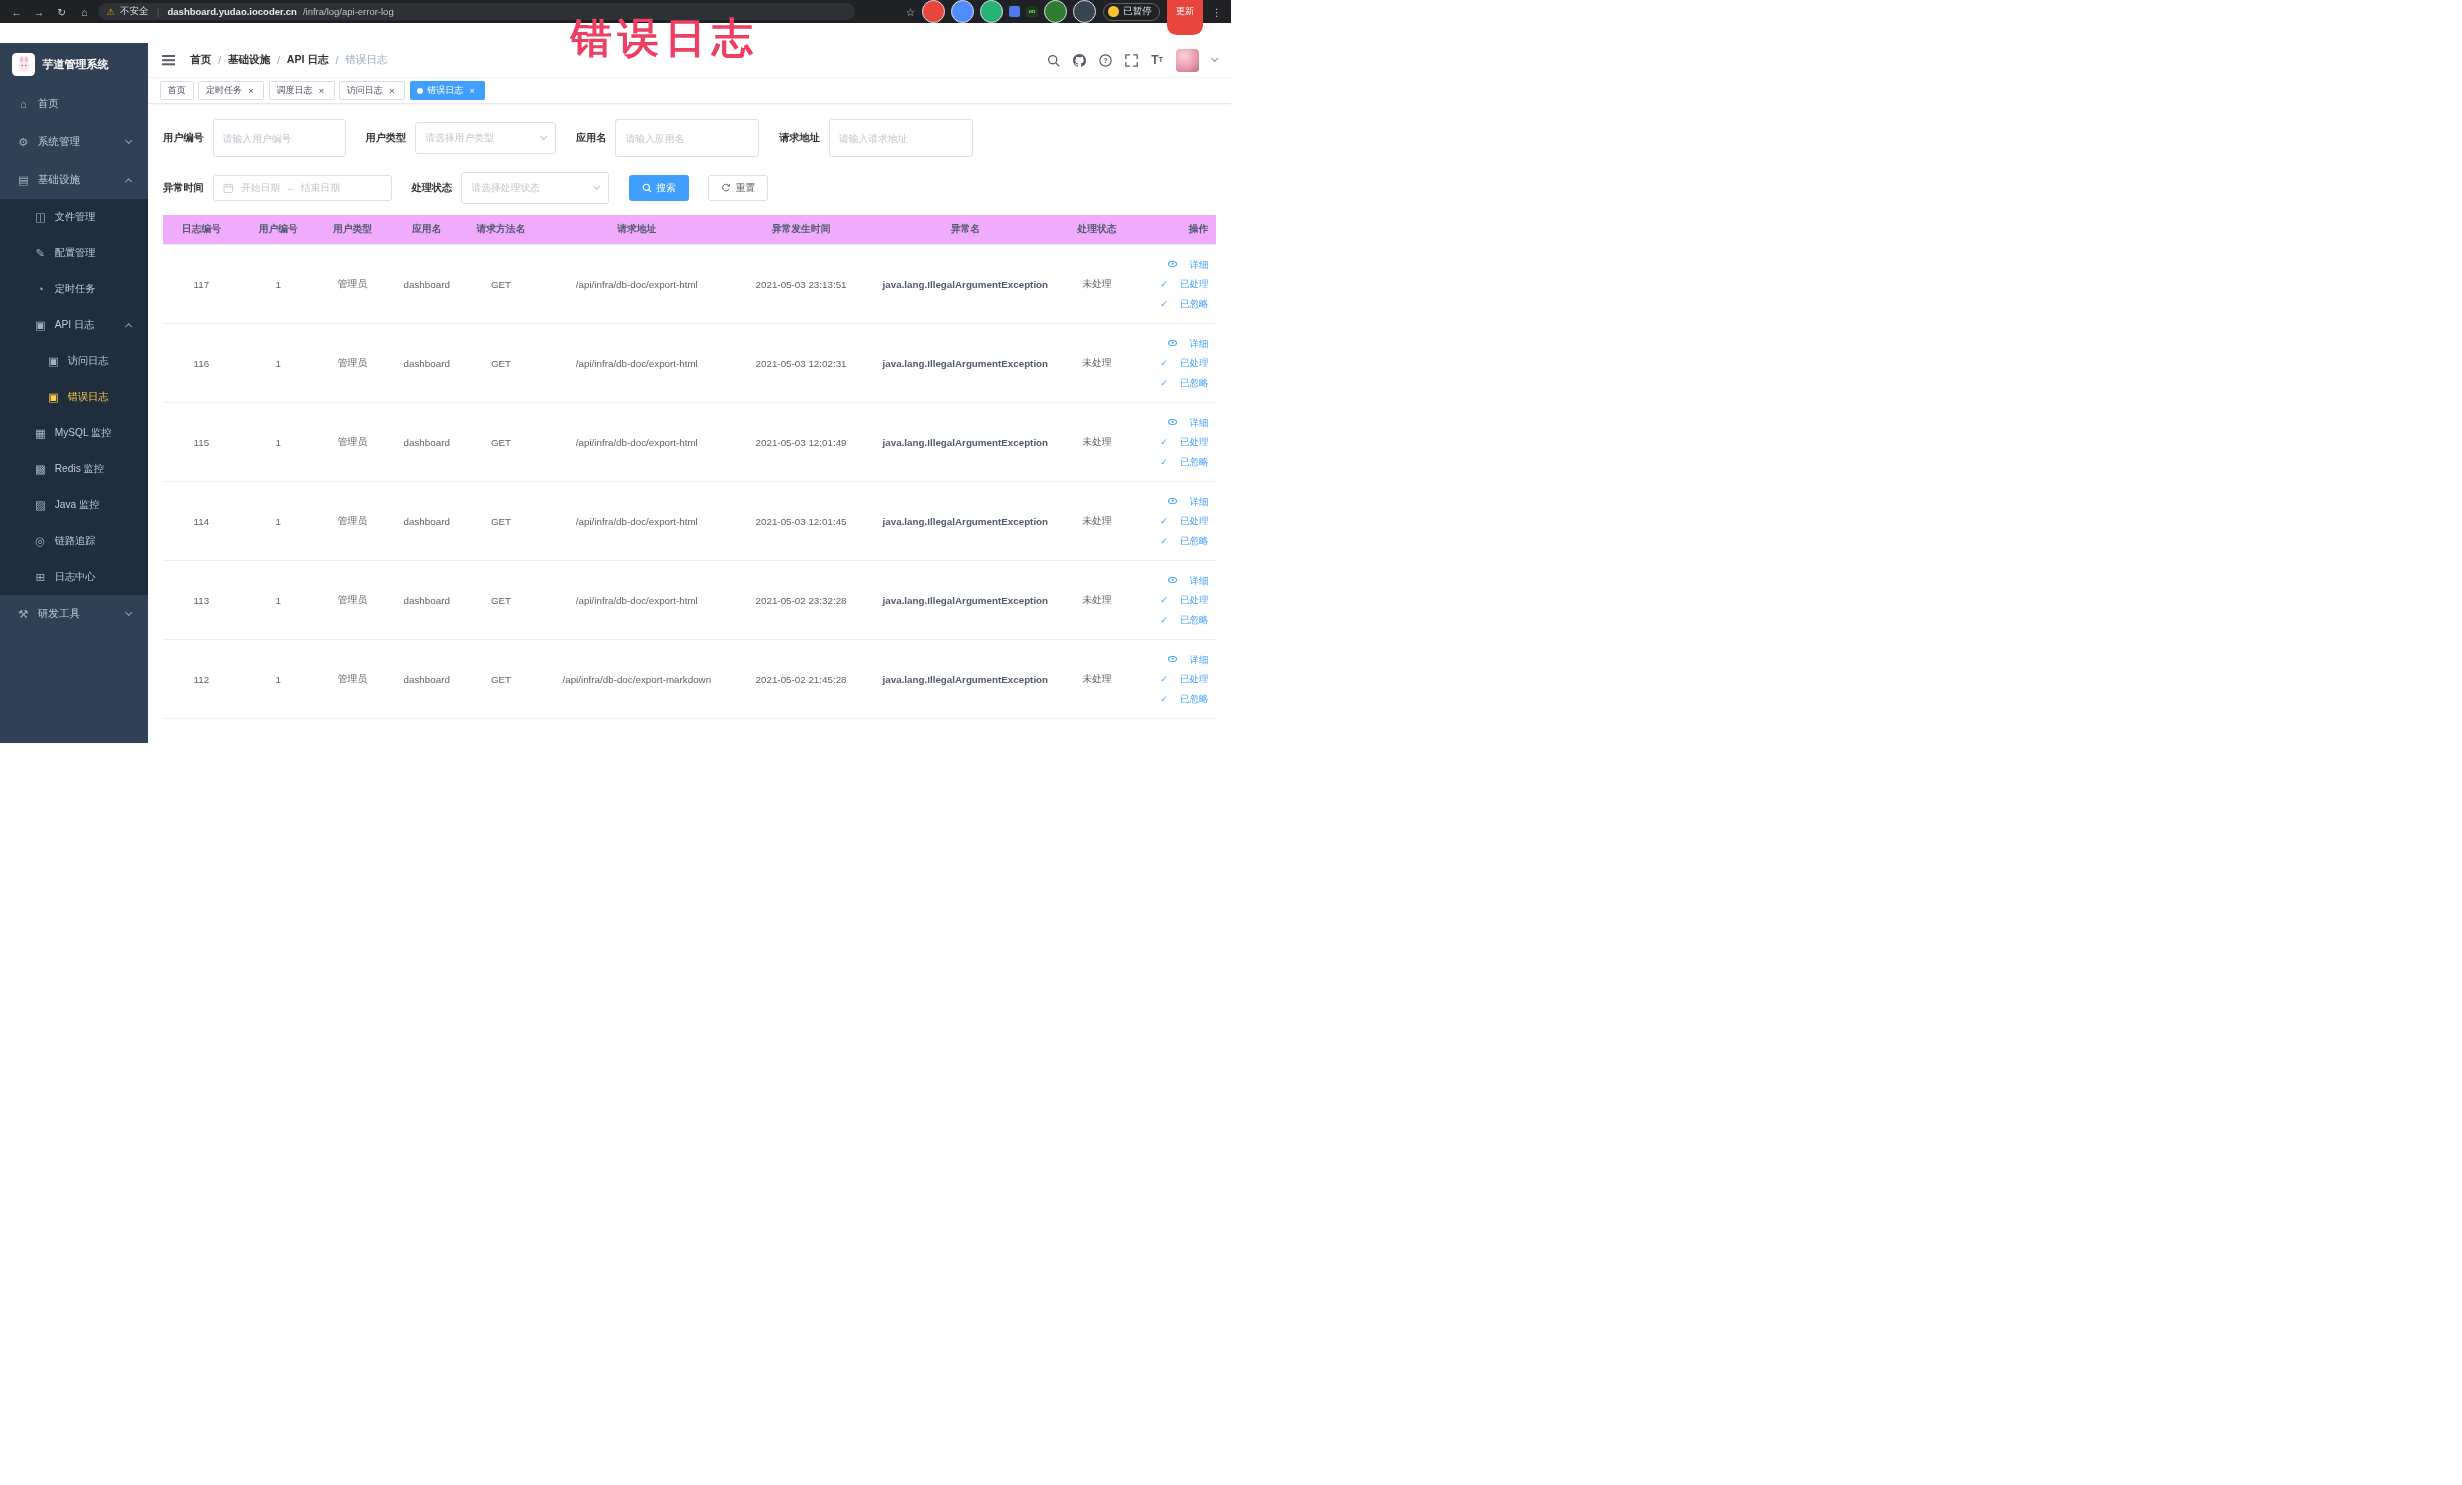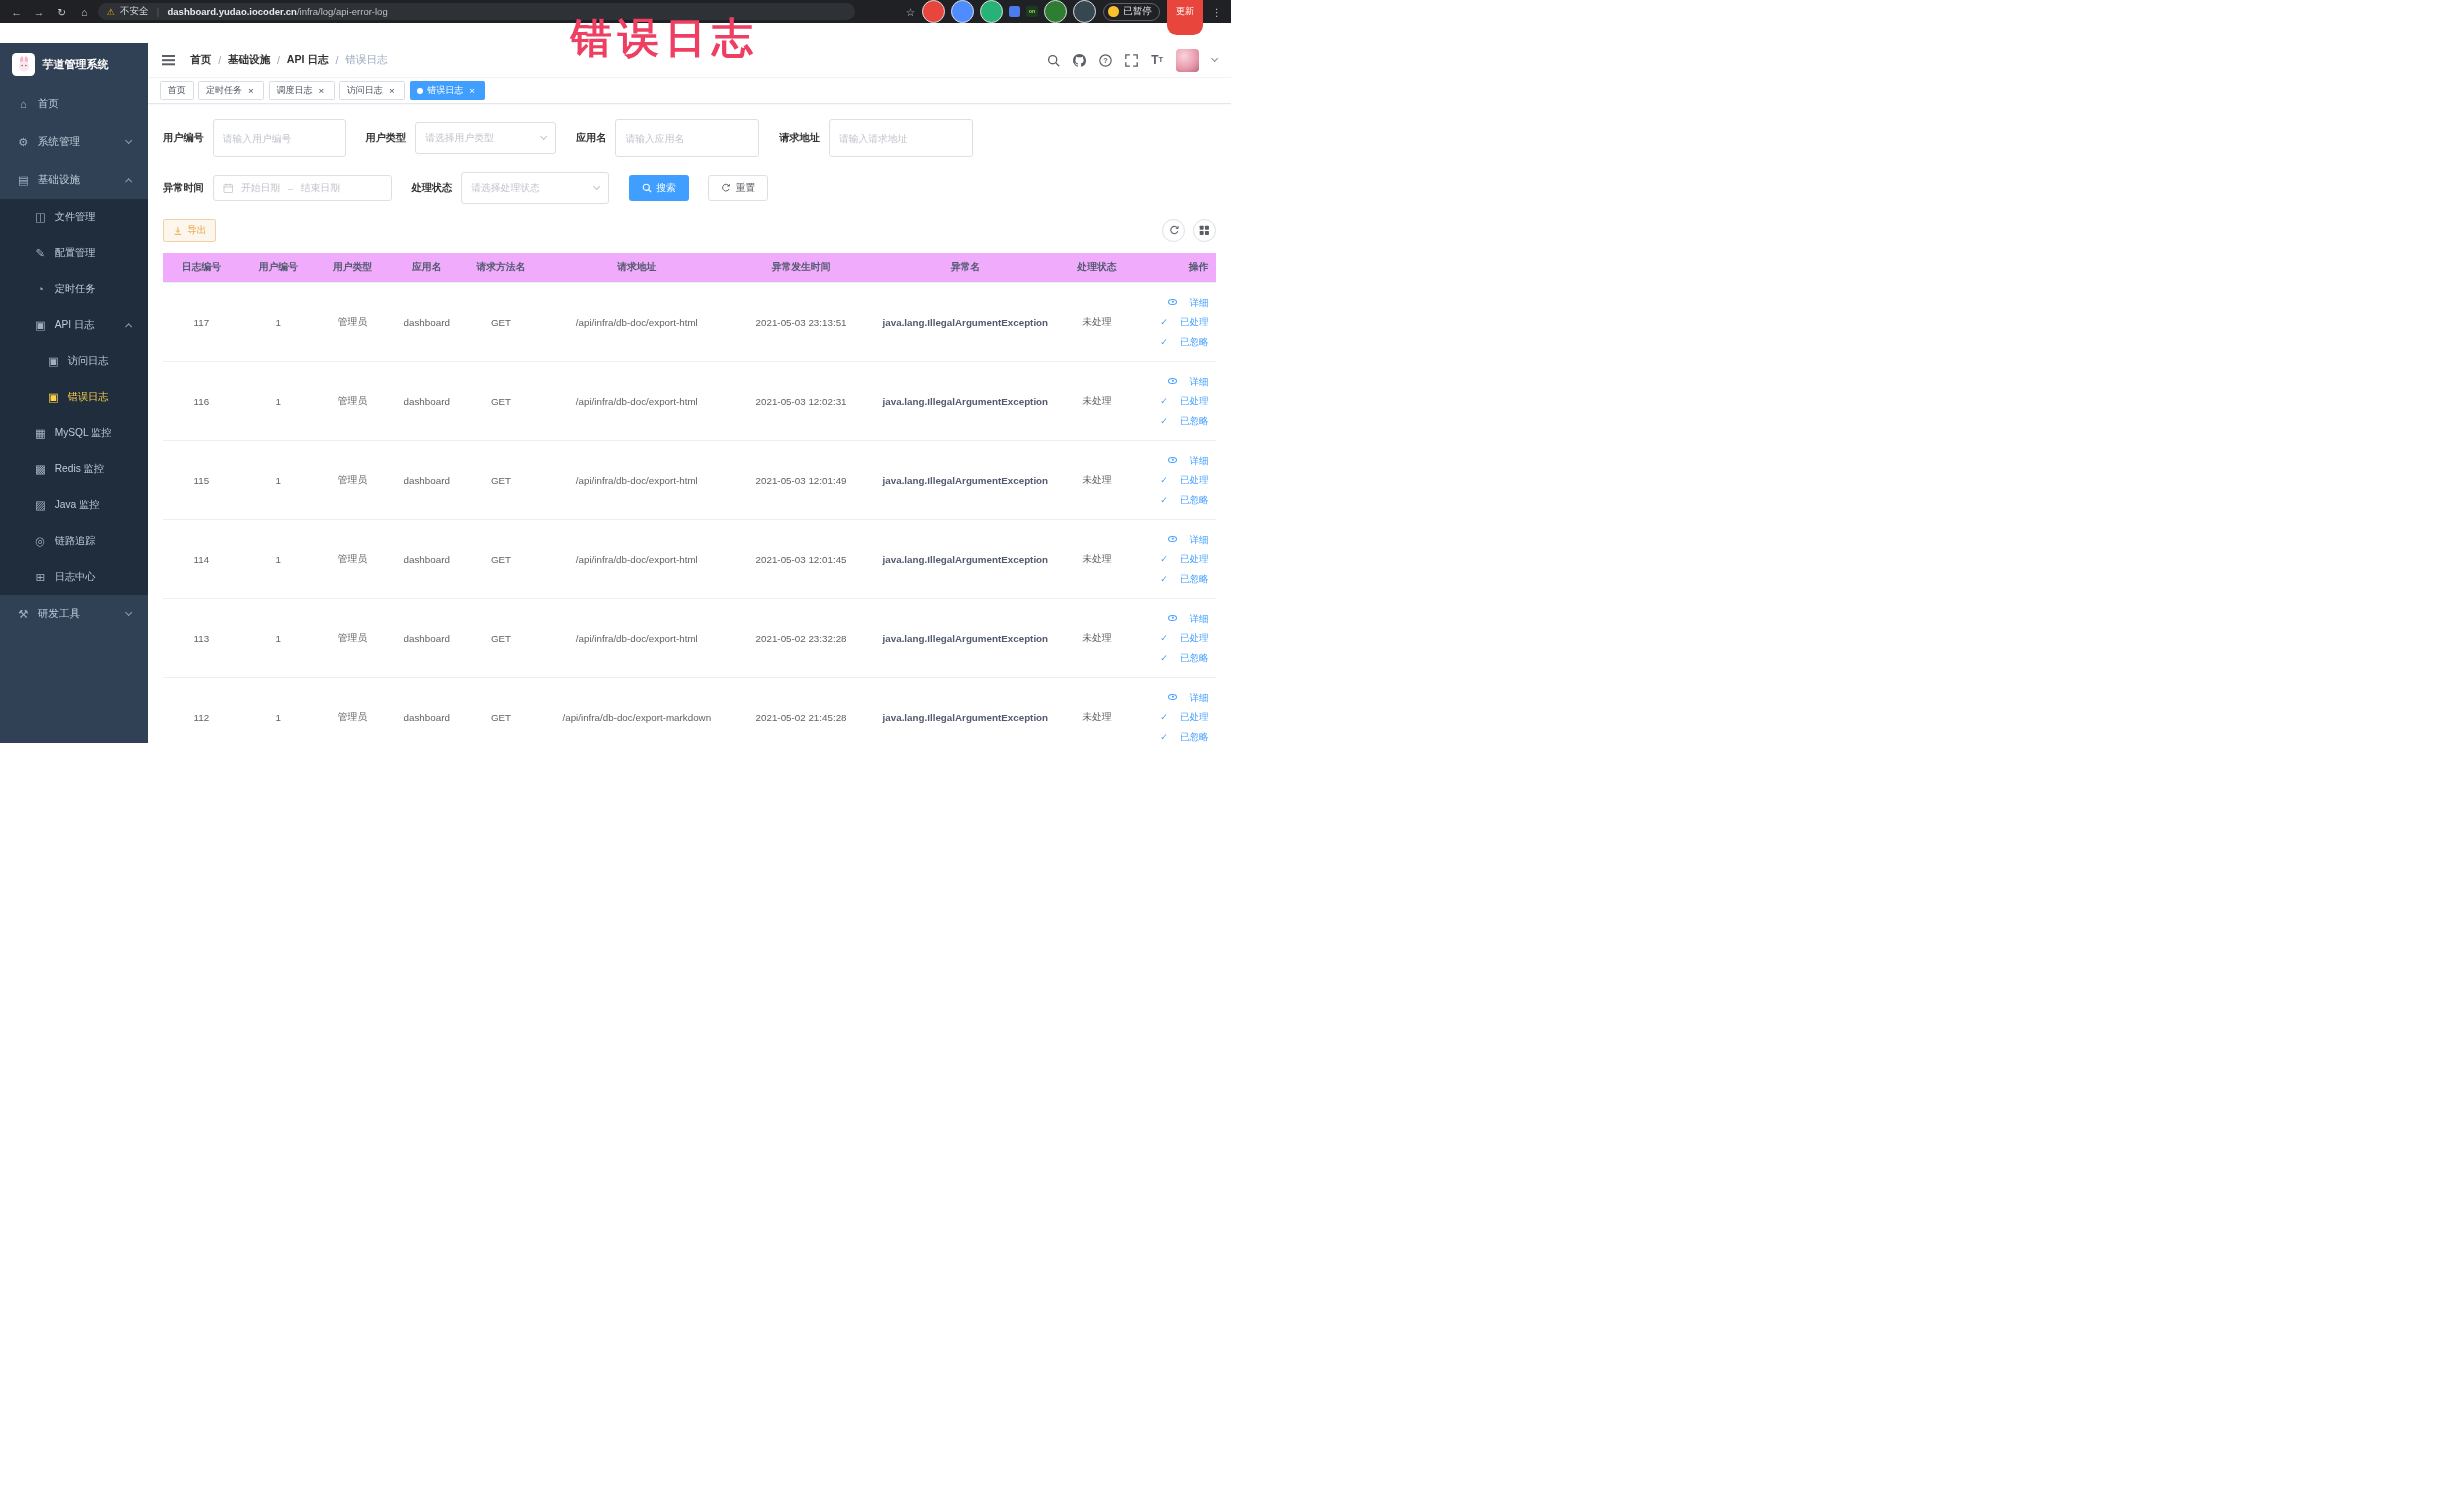--- a/index.html
+++ b/index.html
@@ -6,21 +6,21 @@
   html,body { width:1231px; height:743px; overflow:hidden; }
   body { font-family:"Liberation Sans","DejaVu Sans",sans-serif; background:#fff; position:relative; }
 
   
   .chrome { height:23px; background:var(--chrome-bg,#202124); display:flex; align-items:center; padding:0 7.6px; gap:4.5px; color:#c9cdd2; font-size:9.5px; }
   .cicon { width:18px; text-align:center; font-size:10.6px; color:#bdc1c6; cursor:pointer; }
   .omnibox { flex:1; max-width:757px; height:16.7px; background:#2e3136; border-radius:9px; display:flex; align-items:center; padding:0 9px; gap:5.3px; color:#dadce0; }
   .warn-tri { color:#f4b400; font-size:9px; }
   .omni-sep { color:#5f6368; margin:0 3px; }
   .url b { color:#e8eaed; font-weight:700; }
-  .url span { color:#bdc1c6; }
+  .url span { color:#bdc1c6;margin-left:6px; }
   .chrome-right { display:flex; align-items:center; gap:6.8px; margin-left:auto; }
   .star { font-size:10.6px; color:#bdc1c6; }
   .ext { width:11.4px; height:11.4px; display:inline-flex; align-items:center; justify-content:center; font-size:5.3px; color:#9be15d; font-weight:700; }
   .ext.circle { border-radius:50%; }
   .ext.square { border-radius:2.3px; }
   .paused { display:flex; align-items:center; gap:4.5px; border:0.8px solid #5f6368; border-radius:9.8px; padding:1.5px 7.6px 1.5px 4.5px; color:#e8eaed; }
   .paused .face { width:10.6px; height:10.6px; border-radius:50%; background:#fbc02d; }
   .update { background:var(--update-btn-bg,#e8453c); color:#fff; border-radius:9.8px; padding:17px 9px; font-size:9px; cursor:pointer; }
   .kebab { color:#bdc1c6; font-size:10.6px; padding:0 1.5px; }
 
@@ -343,44 +343,20 @@
         </button>
         <button class="btn plain">
           <svg viewBox="0 0 16 16" fill="none" stroke="currentColor" stroke-width="1.6">
               <path d="M13.3 9.5A5.5 5.5 0 1 1 13 5"></path>
               <path d="M13.8 1.6v3.5h-3.5" stroke-width="1.4"></path>
             </svg>
           <span>重置</span>
         </button>
       </div>
 
-      <div class="toolbar">
-        <button class="btn export">
-          <svg viewBox="0 0 16 16" fill="none" stroke="currentColor" stroke-width="1.5">
-              <path d="M8 2v8M4.8 7.2L8 10.4l3.2-3.2M2.5 13.5h11"></path>
-            </svg>
-          <span>导出</span>
-        </button>
-        <div class="circles">
-          <button class="circle">
-            <svg viewBox="0 0 16 16" fill="none" stroke="currentColor" stroke-width="1.6">
-                <path d="M13.3 9.5A5.5 5.5 0 1 1 13 5"></path>
-                <path d="M13.8 1.6v3.5h-3.5" stroke-width="1.4"></path>
-              </svg>
-          </button>
-          <button class="circle">
-            <svg viewBox="0 0 16 16" fill="currentColor">
-                <rect x="1" y="1" width="6" height="6" rx="1"></rect>
-                <rect x="9" y="1" width="6" height="6" rx="1"></rect>
-                <rect x="1" y="9" width="6" height="6" rx="1"></rect>
-                <rect x="9" y="9" width="6" height="6" rx="1"></rect>
-              </svg>
-          </button>
-        </div>
-      </div>
 
       <table>
         <colgroup>
             <col style="width: 7.3%;">
             <col style="width: 7.3%;">
             <col style="width: 6.8%;">
             <col style="width: 7.3%;">
             <col style="width: 6.8%;">
             <col style="width: 19%;">
             <col style="width: 12.2%;">

